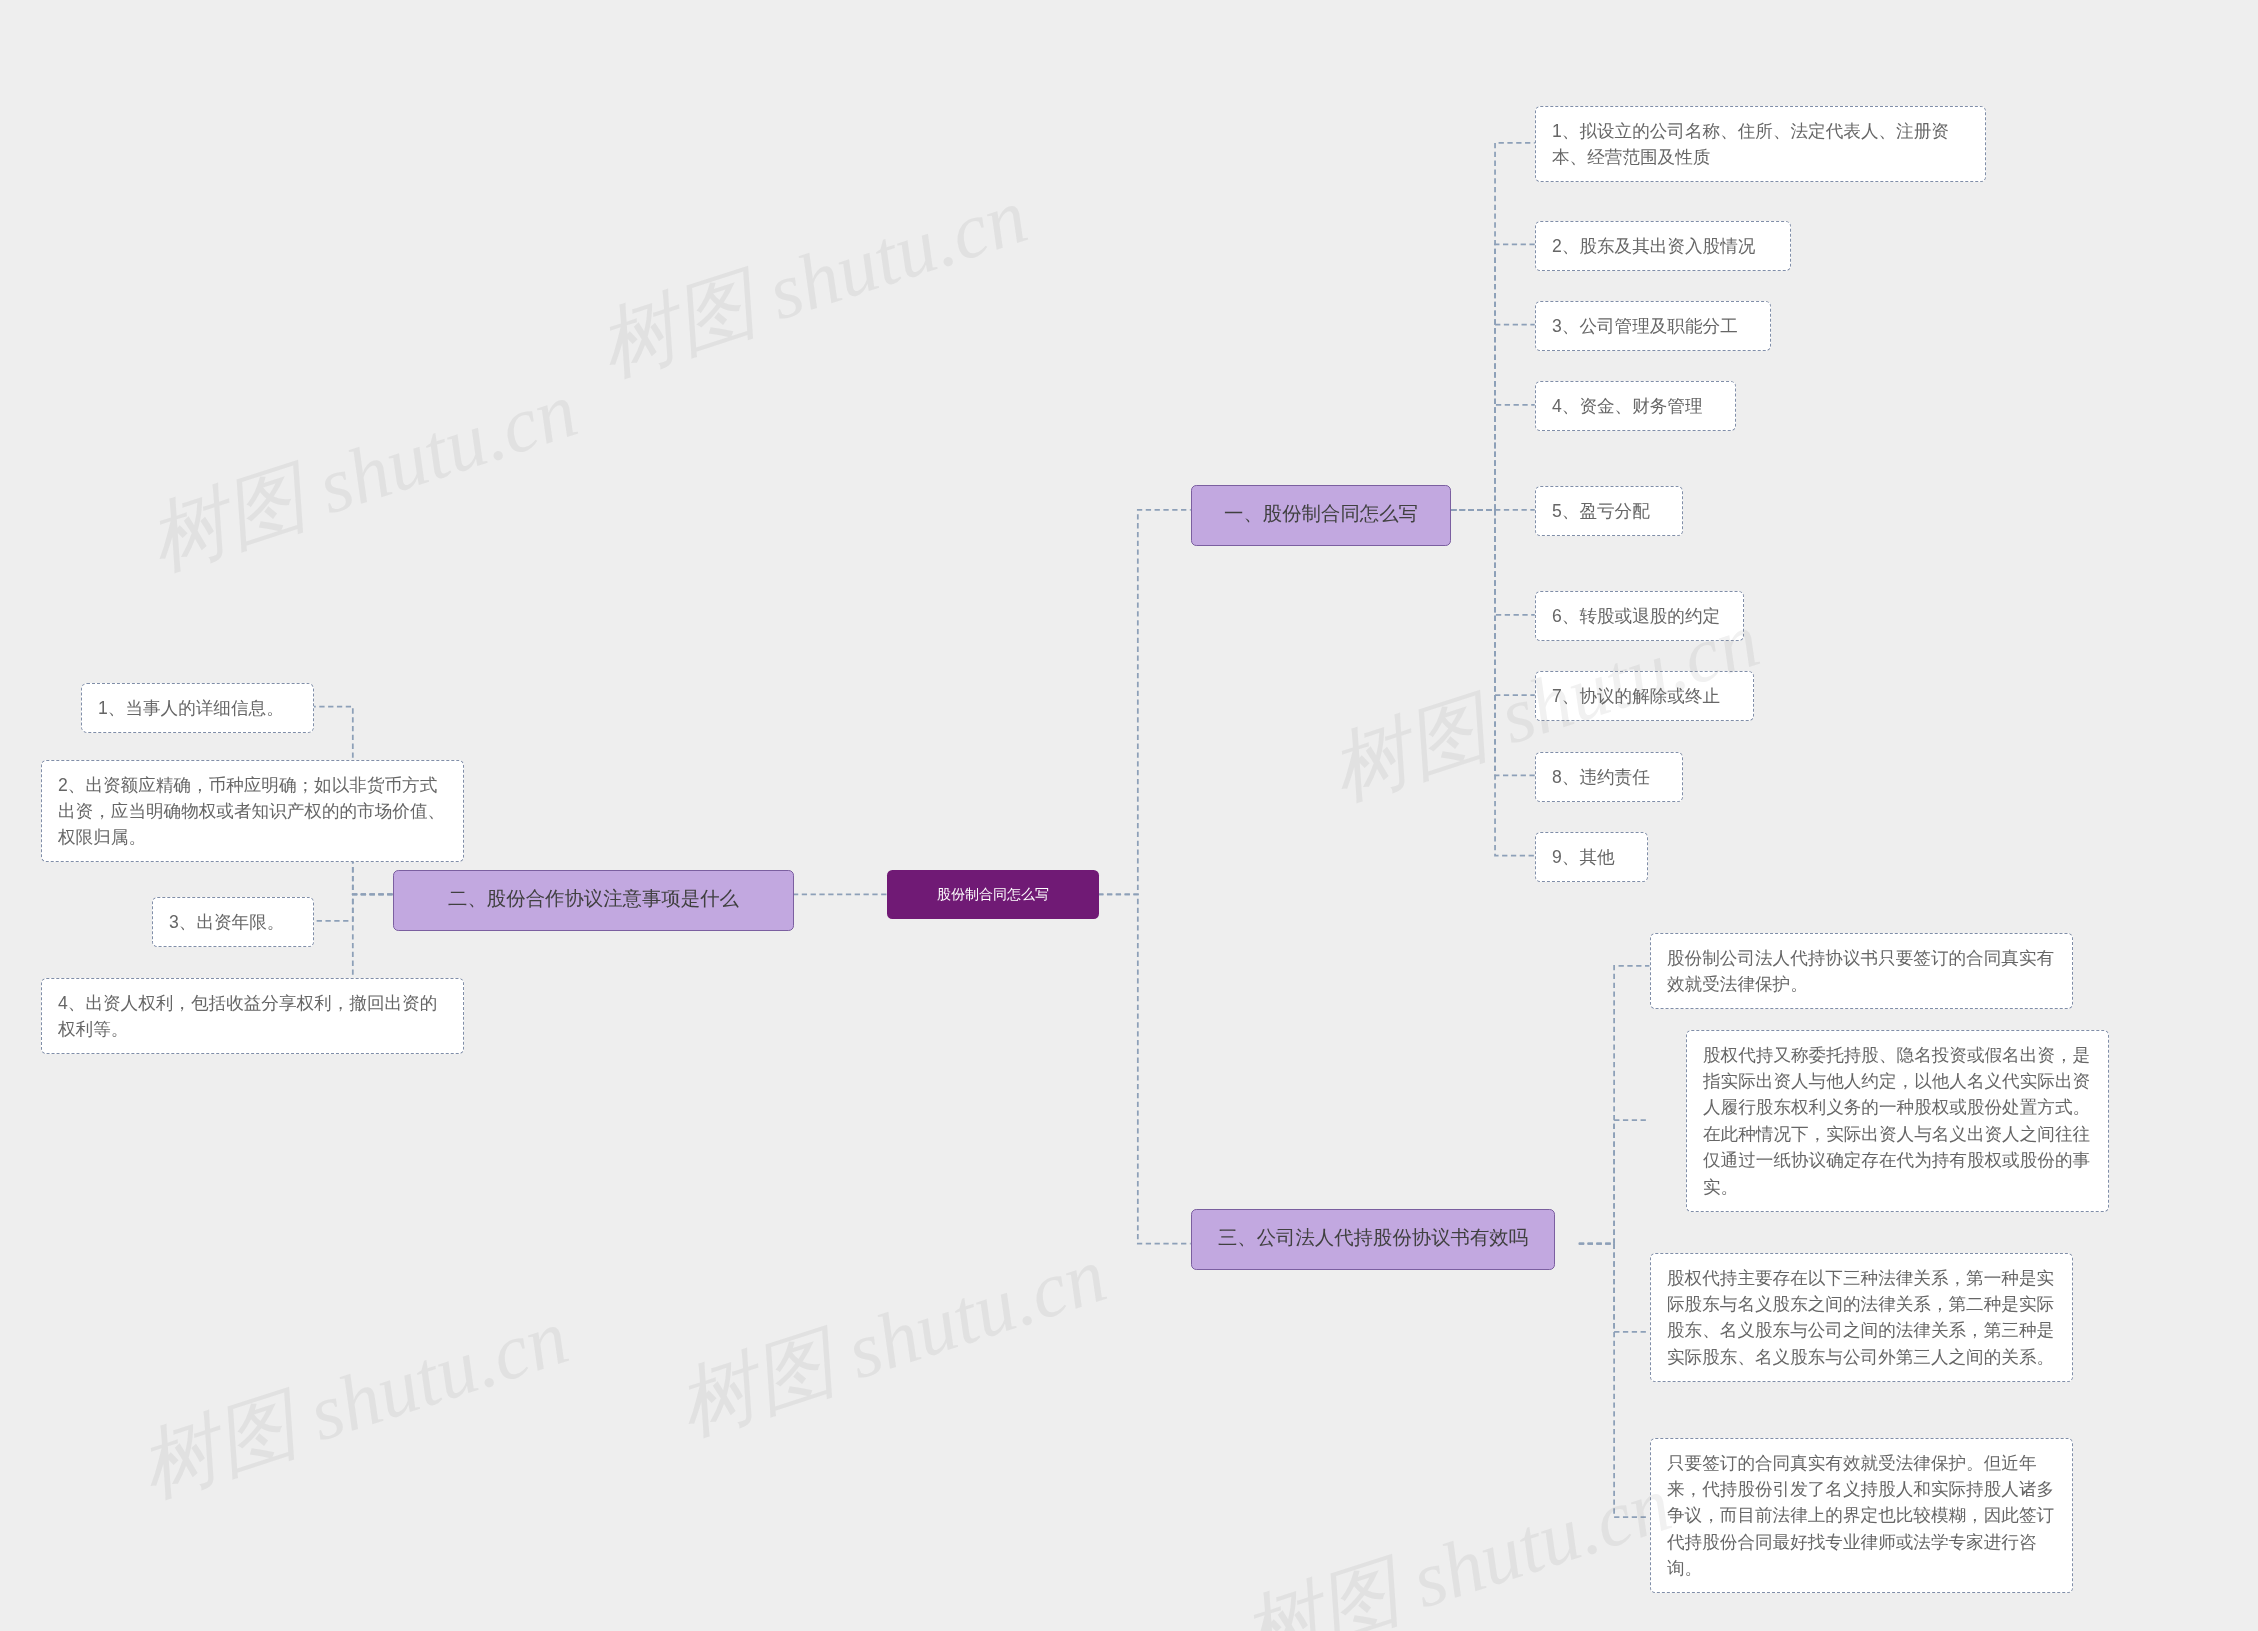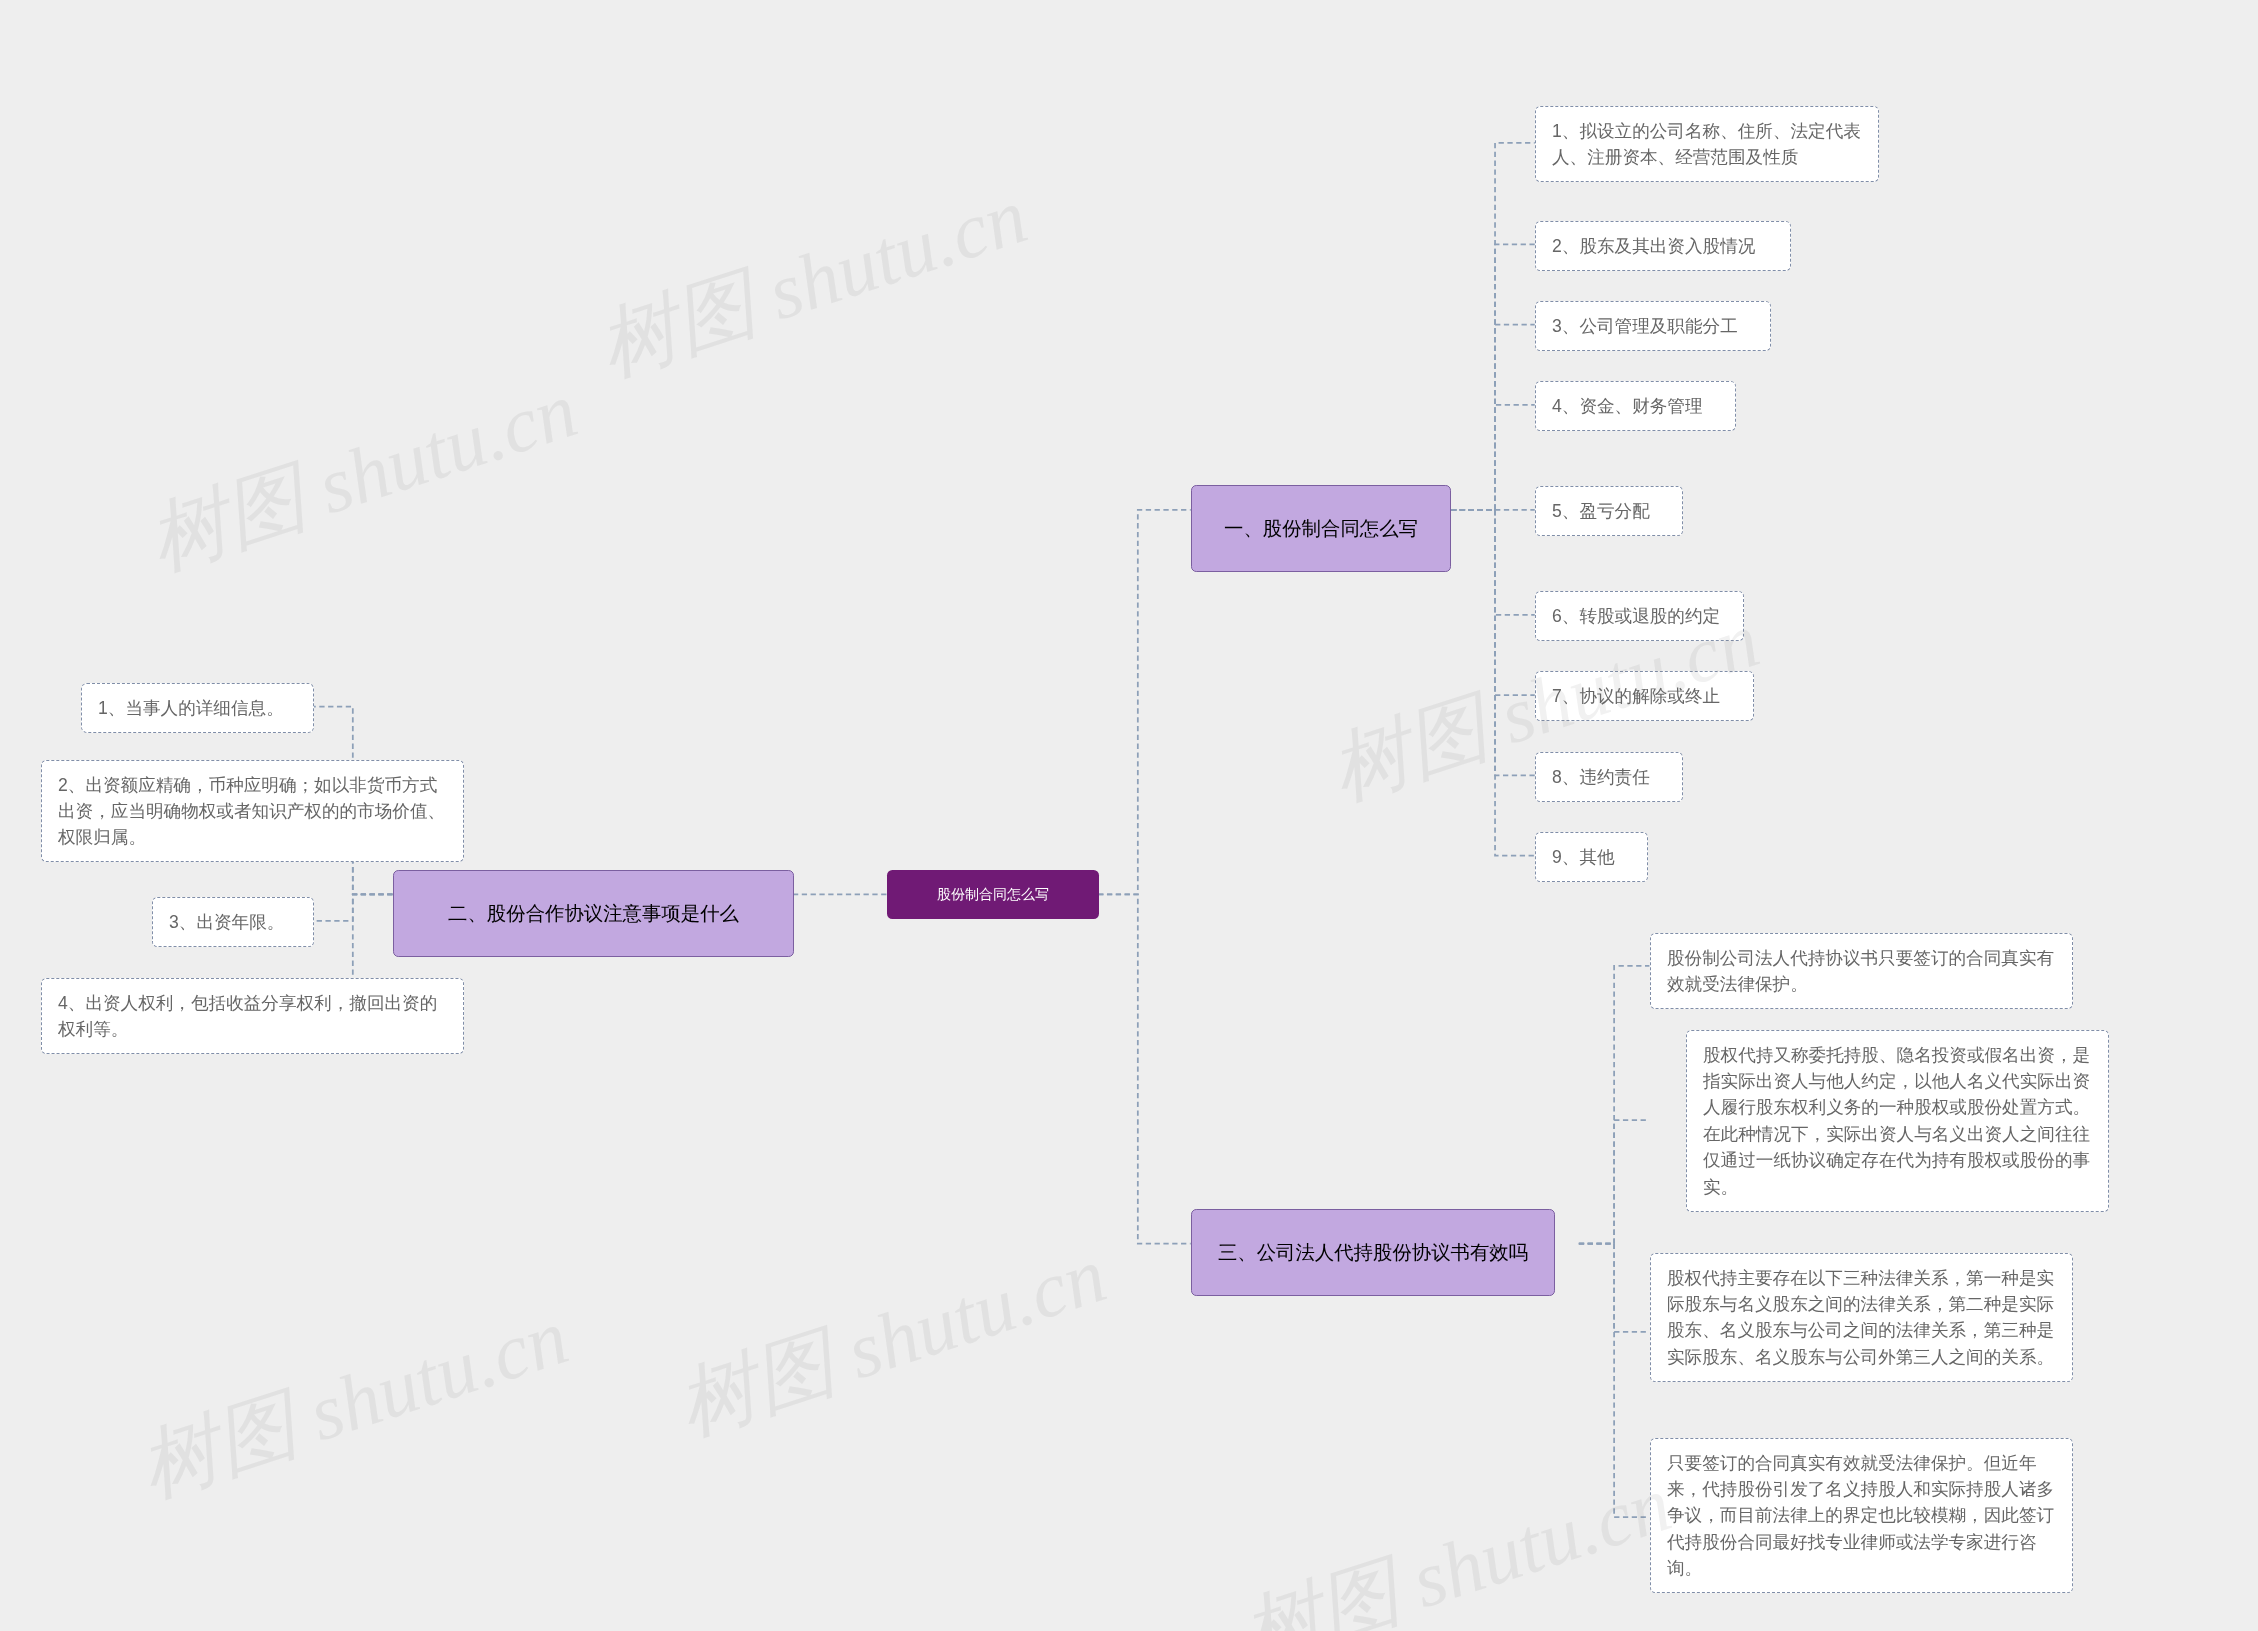--- a/index.html
+++ b/index.html
@@ -24,24 +24,25 @@
   }
   .root {
     background: #701a75;
     color: #ffffff;
     font-size: 14px;
     border: none;
     padding: 14px 21px;
   }
   .branch {
     background: #c2a8e0;
-    color: #000000;
+    color: #404040;
     border: 0.9px solid #7b5fa0;
     font-size: 19.4px;
-    padding: 28px 21px;
+    padding: 15px 21px;
+    font-family: Liberation Mono, monospace;
   }
   .leaf {
     background: #ffffff;
     color: #666666;
     border: 1.8px dashed #808ea8;
     font-size: 17.6px;
     padding: 10.6px 16px;
     justify-content: flex-start;
   }
   svg.connectors {
@@ -101,21 +102,21 @@
 </svg>
 
 <div class="node root" style="left:887px; top:870px; width:212px;">股份制合同怎么写</div>
 
 <div class="node branch" style="left:1191px; top:485px; width:260px;">一、股份制合同怎么写</div>
 
 <div class="node branch" style="left:1191px; top:1209px; width:364px;">三、公司法人代持股份协议书有效吗</div>
 
 <div class="node branch" style="left:393px; top:870px; width:401px;">二、股份合作协议注意事项是什么</div>
 
-<div class="node leaf" style="left:1535px; top:106px; width:344px;">1、拟设立的公司名称、住所、法定代表人、注册资本、经营范围及性质</div>
+<div class="node leaf" style="left:1535px; top:106px; width:451px;">1、拟设立的公司名称、住所、法定代表人、注册资本、经营范围及性质</div>
 <div class="node leaf" style="left:1535px; top:221px; width:256px;">2、股东及其出资入股情况</div>
 <div class="node leaf" style="left:1535px; top:301px; width:236px;">3、公司管理及职能分工</div>
 <div class="node leaf" style="left:1535px; top:381px; width:201px;">4、资金、财务管理</div>
 <div class="node leaf" style="left:1535px; top:486px; width:148px;">5、盈亏分配</div>
 <div class="node leaf" style="left:1535px; top:591px; width:209px;">6、转股或退股的约定</div>
 <div class="node leaf" style="left:1535px; top:671px; width:219px;">7、协议的解除或终止</div>
 <div class="node leaf" style="left:1535px; top:752px; width:148px;">8、违约责任</div>
 <div class="node leaf" style="left:1535px; top:832px; width:113px;">9、其他</div>
 
 <div class="node leaf" style="left:1650px; top:933px; width:423px;">股份制公司法人代持协议书只要签订的合同真实有效就受法律保护。</div>

